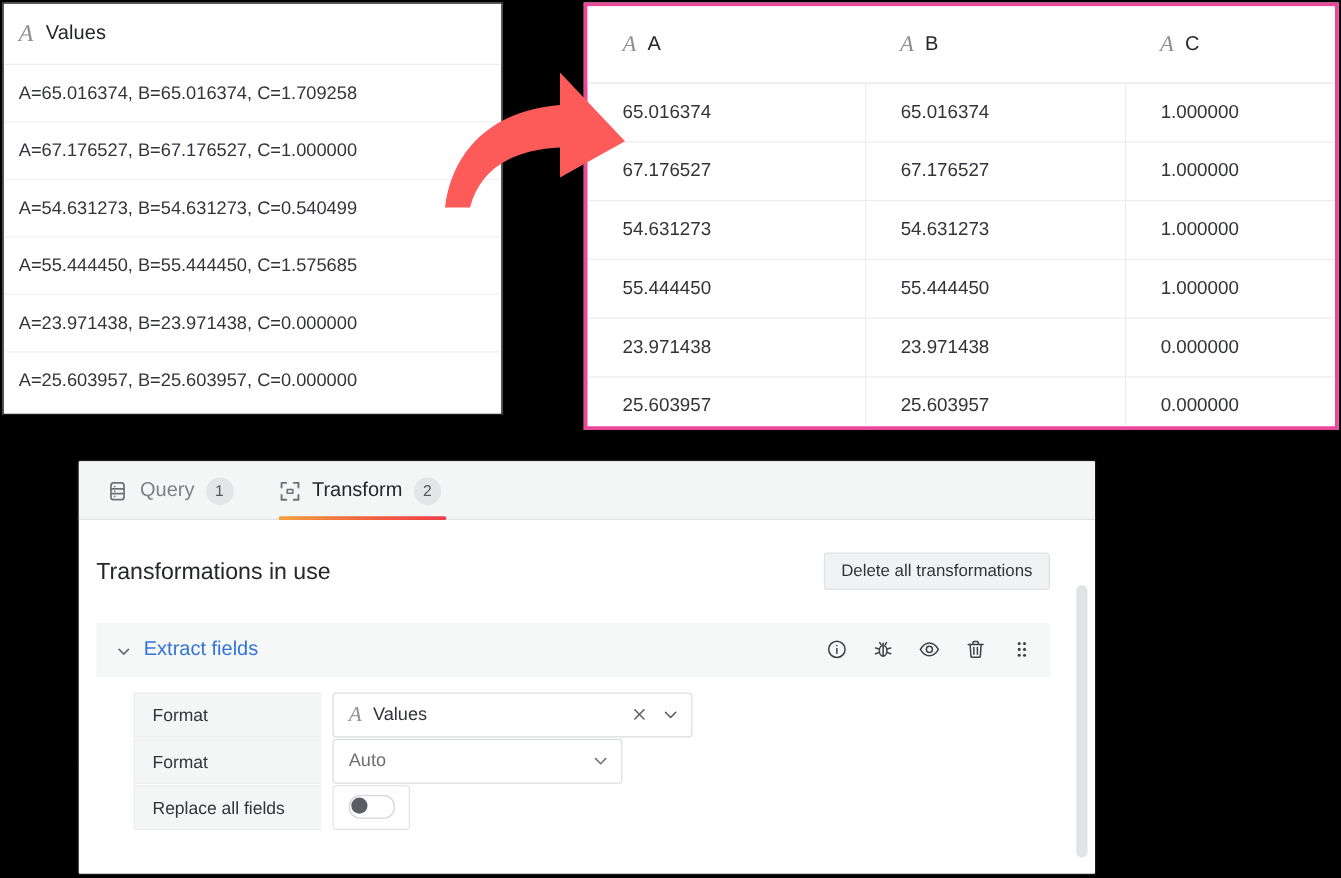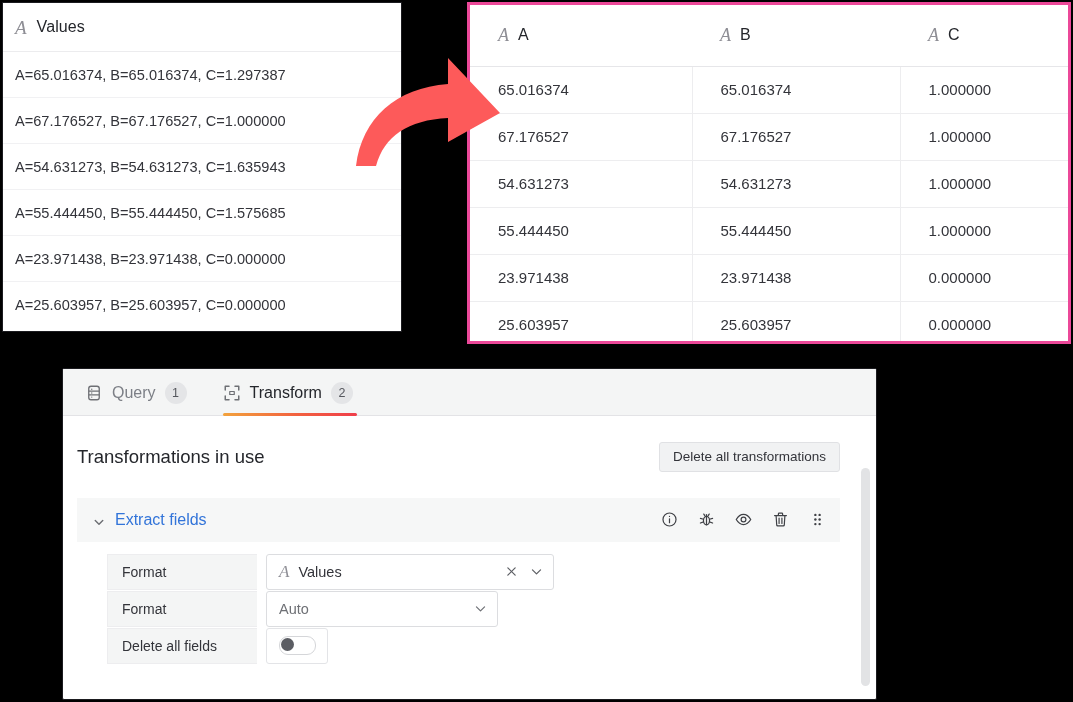--- a/index.html
+++ b/index.html
@@ -219,23 +219,23 @@
   }
 </style>
 </head>
 <body>
 
 <div id="raw-panel">
   <div class="rp-head">
     <span class="type-icon">A</span>
     <span class="col-name">Values</span>
   </div>
-  <div class="rp-row">A=65.016374, B=65.016374, C=1.297387</div>
+  <div class="rp-row">A=65.016374, B=65.016374, C=1.709258</div>
   <div class="rp-row">A=67.176527, B=67.176527, C=1.000000</div>
-  <div class="rp-row">A=54.631273, B=54.631273, C=1.635943</div>
+  <div class="rp-row">A=54.631273, B=54.631273, C=0.540499</div>
   <div class="rp-row">A=55.444450, B=55.444450, C=1.575685</div>
   <div class="rp-row">A=23.971438, B=23.971438, C=0.000000</div>
   <div class="rp-row">A=25.603957, B=25.603957, C=0.000000</div>
 </div>
 
 <div id="table-panel">
   <table>
     <thead>
       <tr>
         <th><span class="type-icon">A</span><span>A</span></th>
@@ -419,21 +419,21 @@
               <span class="cv-icon">
                 <svg viewBox="0 0 16 16" width="13" height="13" fill="none" stroke="currentColor" stroke-width="1.5" stroke-linecap="round" stroke-linejoin="round">
                     <polyline points="3,6 8,11 13,6"></polyline>
                   </svg>
               </span>
             </div>
           </div>
         </div>
 
         <div class="field-row">
-          <div class="field-label">Delete all fields</div>
+          <div class="field-label">Replace all fields</div>
           <div class="field-control">
             <div class="toggle-wrap">
               <div class="toggle">
                 <span class="knob"></span>
               </div>
             </div>
           </div>
         </div>
 
       </div>

